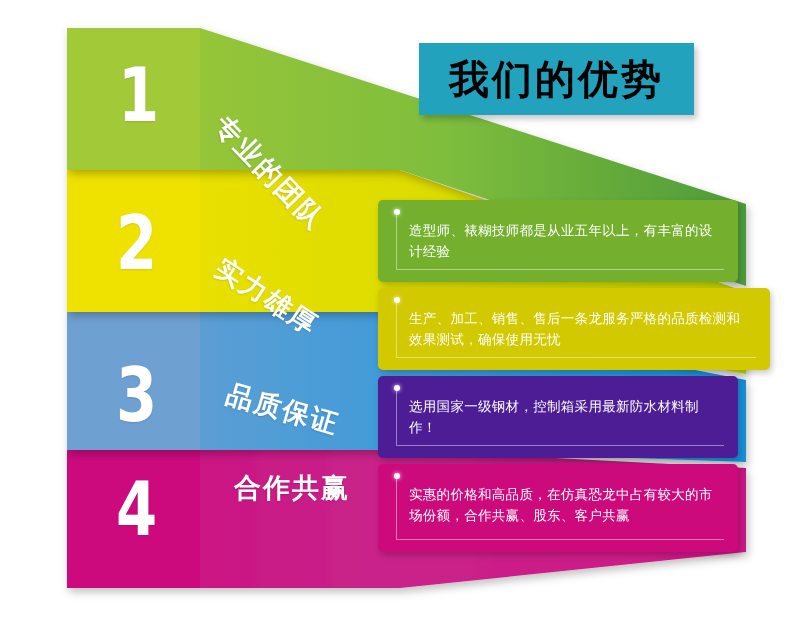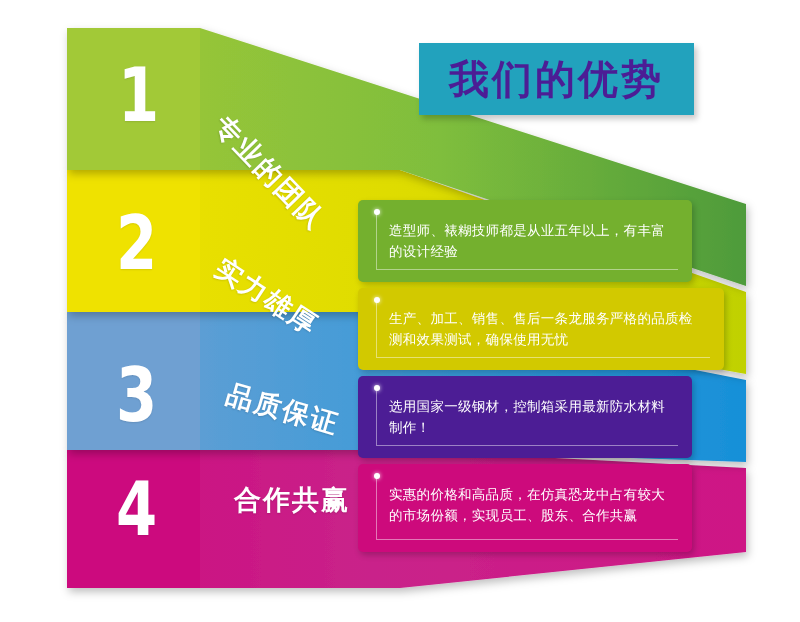--- a/index.html
+++ b/index.html
@@ -27,21 +27,21 @@
     top: 43px;
     width: 275px;
     height: 72px;
     background: #22A2BD;
     box-shadow: 3px 4px 6px rgba(0,0,0,0.22);
     display: flex;
     align-items: center;
     justify-content: center;
   }
   #title-banner .title-text {
-    color: #4c1d95;
+    color: #000000;
     font-size: 40px;
     font-weight: bold;
     letter-spacing: 3px;
     line-height: 1;
   }
 
   
   #art {
     position: absolute;
     left: 0;
@@ -75,27 +75,27 @@
     font-size: 27px;
     font-weight: bold;
     letter-spacing: 2px;
     white-space: nowrap;
     text-shadow: 0 1px 2px rgba(0,0,0,0.14);
     pointer-events: none;
   }
   #label-1 { left: 232px; top: 108px;  transform: rotate(46deg);  transform-origin: left top; }
   #label-2 { left: 228px; top: 250px;  transform: rotate(33deg);  transform-origin: left top; }
   #label-3 { left: 232px; top: 376px;  transform: rotate(16deg);  transform-origin: left top; }
-  #label-4 { left: 234px; top: 482px;  transform: rotate(0deg);   transform-origin: left top; }
+  #label-4 { left: 234px; top: 470px;  transform: rotate(0deg);   transform-origin: left top; }
 
   
   .desc-panel {
     position: absolute;
-    left: 358px;
-    width: 334px;
+    left: 378px;
+    width: 360px;
     border-radius: 5px;
     box-shadow: 2px 3px 6px rgba(0,0,0,0.22);
   }
   .desc-inner {
     position: absolute;
     left: 18px;
     top: 12px;
     right: 14px;
     bottom: 12px;
     border-left: 1px solid rgba(255,255,255,0.45);
@@ -212,21 +212,21 @@
   <div class="desc-panel" id="panel-3">
     <div class="desc-inner">
       <span class="desc-dot"></span>
       <div class="desc-text">选用国家一级钢材，控制箱采用最新防水材料制作！</div>
     </div>
   </div>
 
   <div class="desc-panel" id="panel-4">
     <div class="desc-inner">
       <span class="desc-dot"></span>
-      <div class="desc-text">实惠的价格和高品质，在仿真恐龙中占有较大的市场份额，实现员工、股东、合作共赢</div>
+      <div class="desc-text">实惠的价格和高品质，在仿真恐龙中占有较大的市场份额，合作共赢、股东、客户共赢</div>
     </div>
   </div>
 
   <div id="title-banner">
     <span class="title-text">我们的优势</span>
   </div>
 
 </div>
 
 </body></html>

